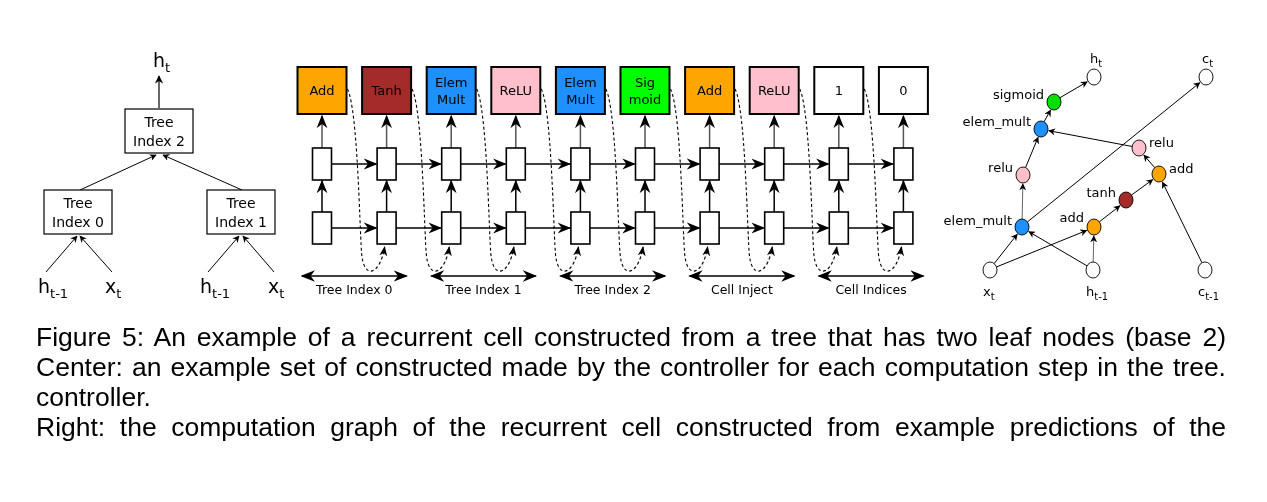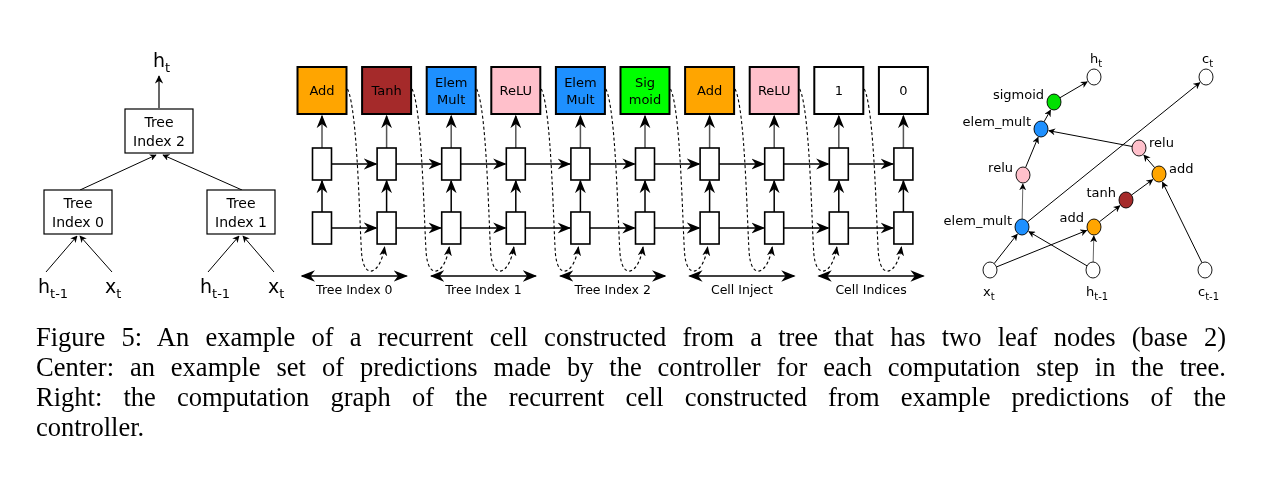--- a/index.html
+++ b/index.html
@@ -1,21 +1,21 @@
 <!DOCTYPE html>
 <html><head>
 <meta charset="utf-8">
 <style>
   html, body { margin: 0; padding: 0; background: #ffffff; }
   body { width: 1267px; height: 502px; position: relative; overflow: hidden; }
   #figure { position: absolute; left: 0; top: 0; width: 1267px; height: 310px; }
   #figure text { font-family: "DejaVu Sans", sans-serif; fill: #000; }
   .caption {
     position: absolute; left: 36px; top: 322px; width: 1190px;
-    font-family: Liberation Serif, serif; font-size: 26.5px; line-height: 30px;
+    font-family: Liberation Sans, sans-serif; font-size: 26.5px; line-height: 30px;
     color: #000; text-align: justify;
   }
   .caption .line { display: block; text-align-last: justify; white-space: nowrap; }
   .caption .line.last { text-align-last: left; }
 </style>
 </head>
 <body>
 
 <svg id="figure" viewBox="0 0 1267 310" xmlns="http://www.w3.org/2000/svg">
   <defs>
@@ -261,16 +261,16 @@
       </g>
       <g>
         <ellipse cx="1205" cy="270" rx="7" ry="8" fill="#FFFFFF" stroke="#000" stroke-width="0.9"></ellipse>
         <text x="1198" y="296" font-size="13" text-anchor="start"><tspan>c</tspan><tspan font-size="10" dy="4">t-1</tspan></text>
       </g>
     </g>
 </svg>
 
 <div class="caption">
   <span class="line">Figure 5: An example of a recurrent cell constructed from a tree that has two leaf nodes (base 2)</span>
-  <span class="line">Center: an example set of predictions made by the controller for each computation step in the tree.</span>
+  <span class="line">Center: an example set of constructed made by the controller for each computation step in the tree.</span>
+  <span class="line last">controller.</span>
   <span class="line">Right: the computation graph of the recurrent cell constructed from example predictions of the</span>
-  <span class="line last">controller.</span>
 </div>
 
 </body></html>

